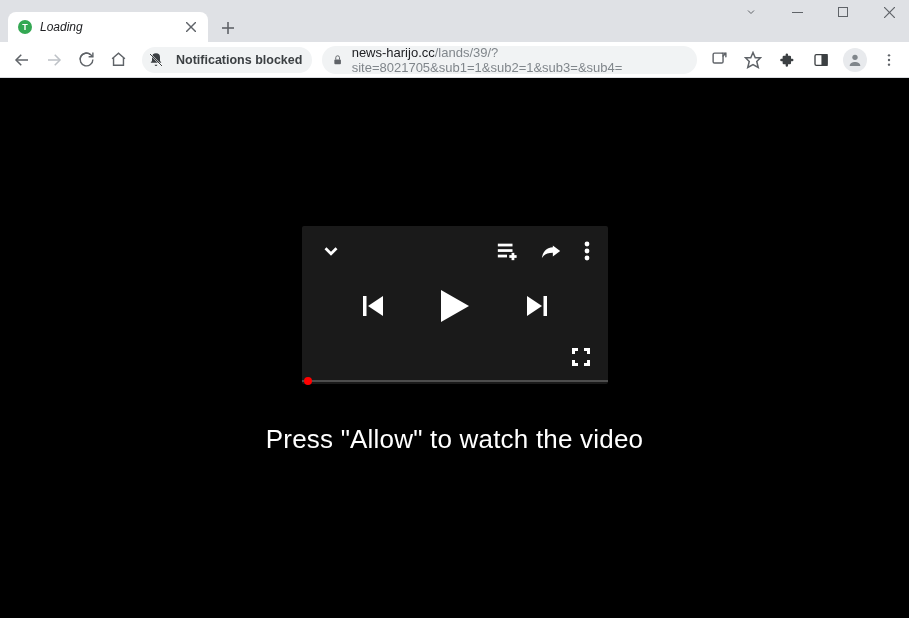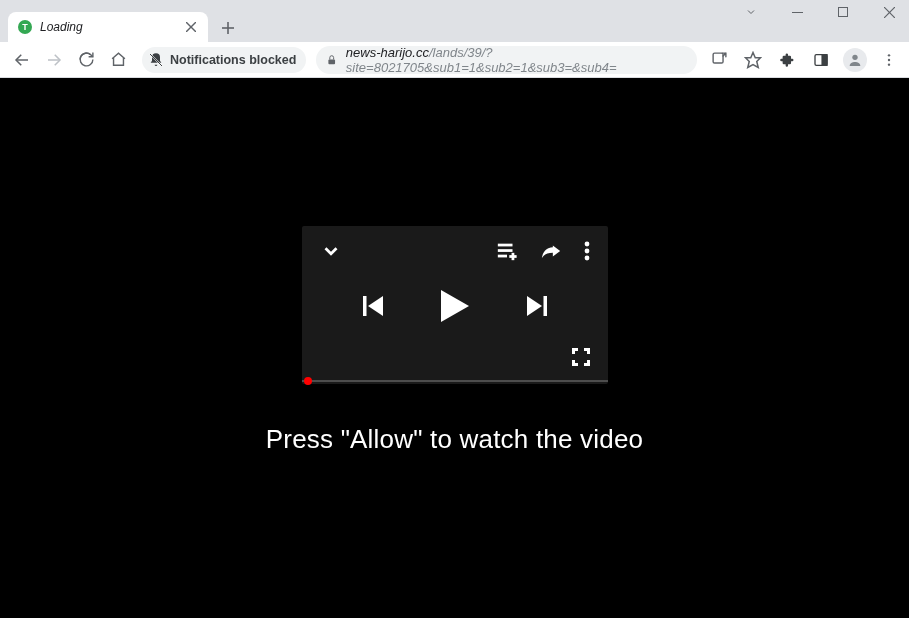--- a/index.html
+++ b/index.html
@@ -81,37 +81,36 @@
       display: flex;
       align-items: center;
       background: #f1f3f4;
       border-radius: 14px;
       height: 26px;
       padding: 0 10px 0 6px;
       margin-left: 6px;
       font-size: 12.5px;
       color: #3c4043;
       font-weight: 600;
-      gap: 6px;
+      gap: 12px;
     }
     .notif-chip svg { flex-shrink: 0; }
 
     .omnibox {
       flex: 1;
       height: 28px;
       background: #f1f3f4;
       border-radius: 14px;
       margin: 16px 6px;
       display: flex;
       align-items: center;
       padding: 0 10px;
       font-size: 13px;
       color: #5f6368;
       gap: 8px;
-      font-style: italic;
     }
     .url-domain { color: #202124; }
     .url-path { color: #80868b; }
 
     .toolbar-right { display: flex; align-items: center; gap: 10px; color: #5f6368; }
     .tb-icon { width: 24px; height: 24px; display:flex; align-items:center; justify-content:center; cursor:pointer; }
     .avatar-circle { width: 24px; height: 24px; border-radius: 50%; background: #e8eaed; display:flex; align-items:center; justify-content:center;}
 
     
     .page {

